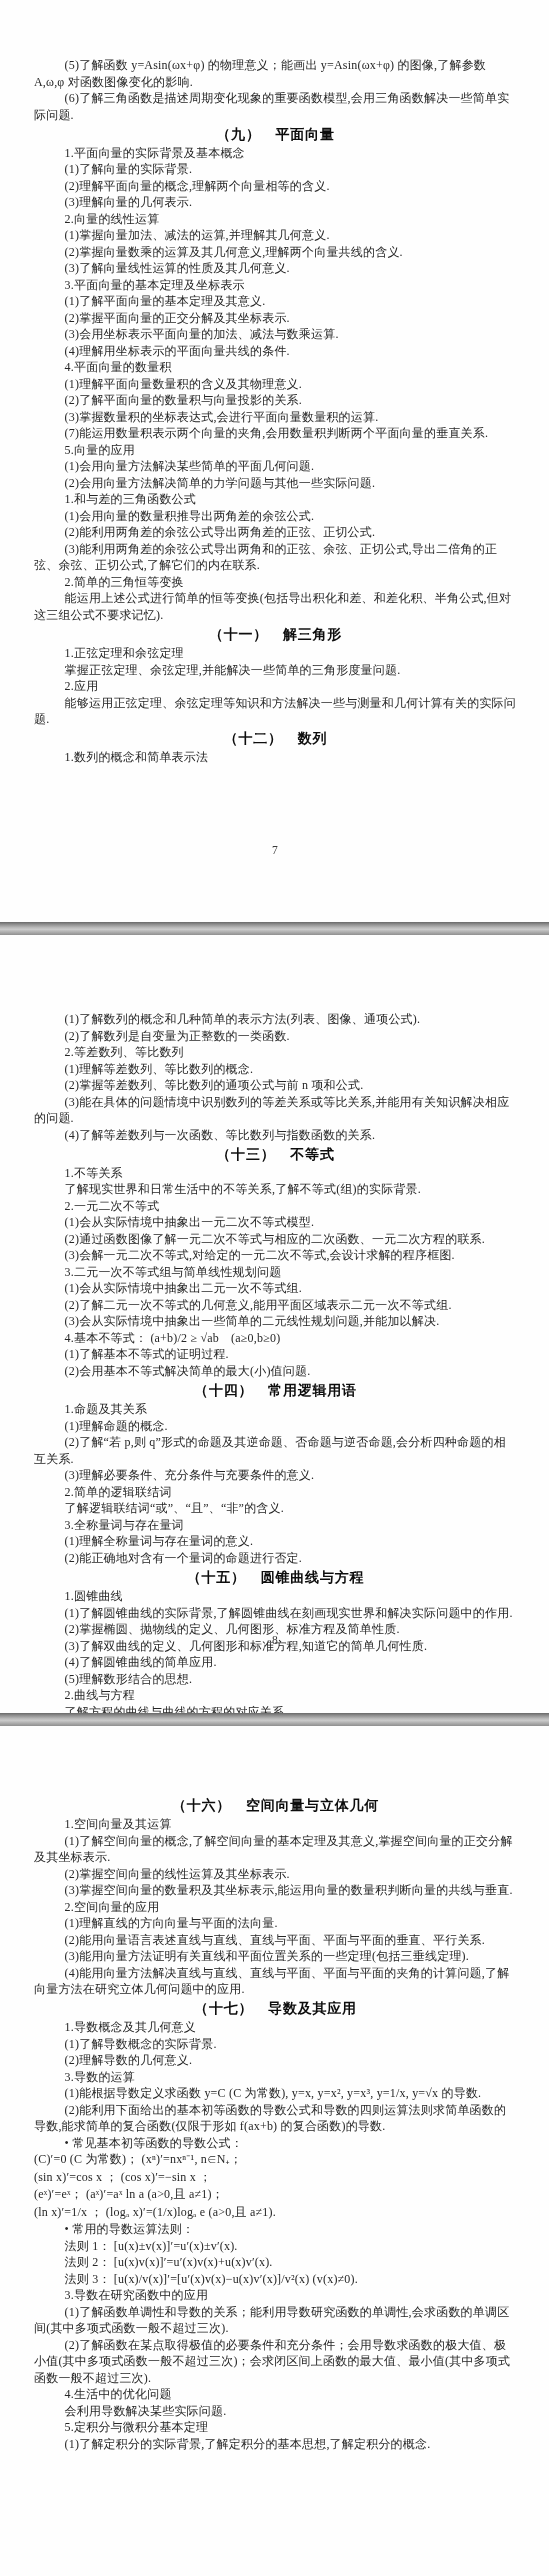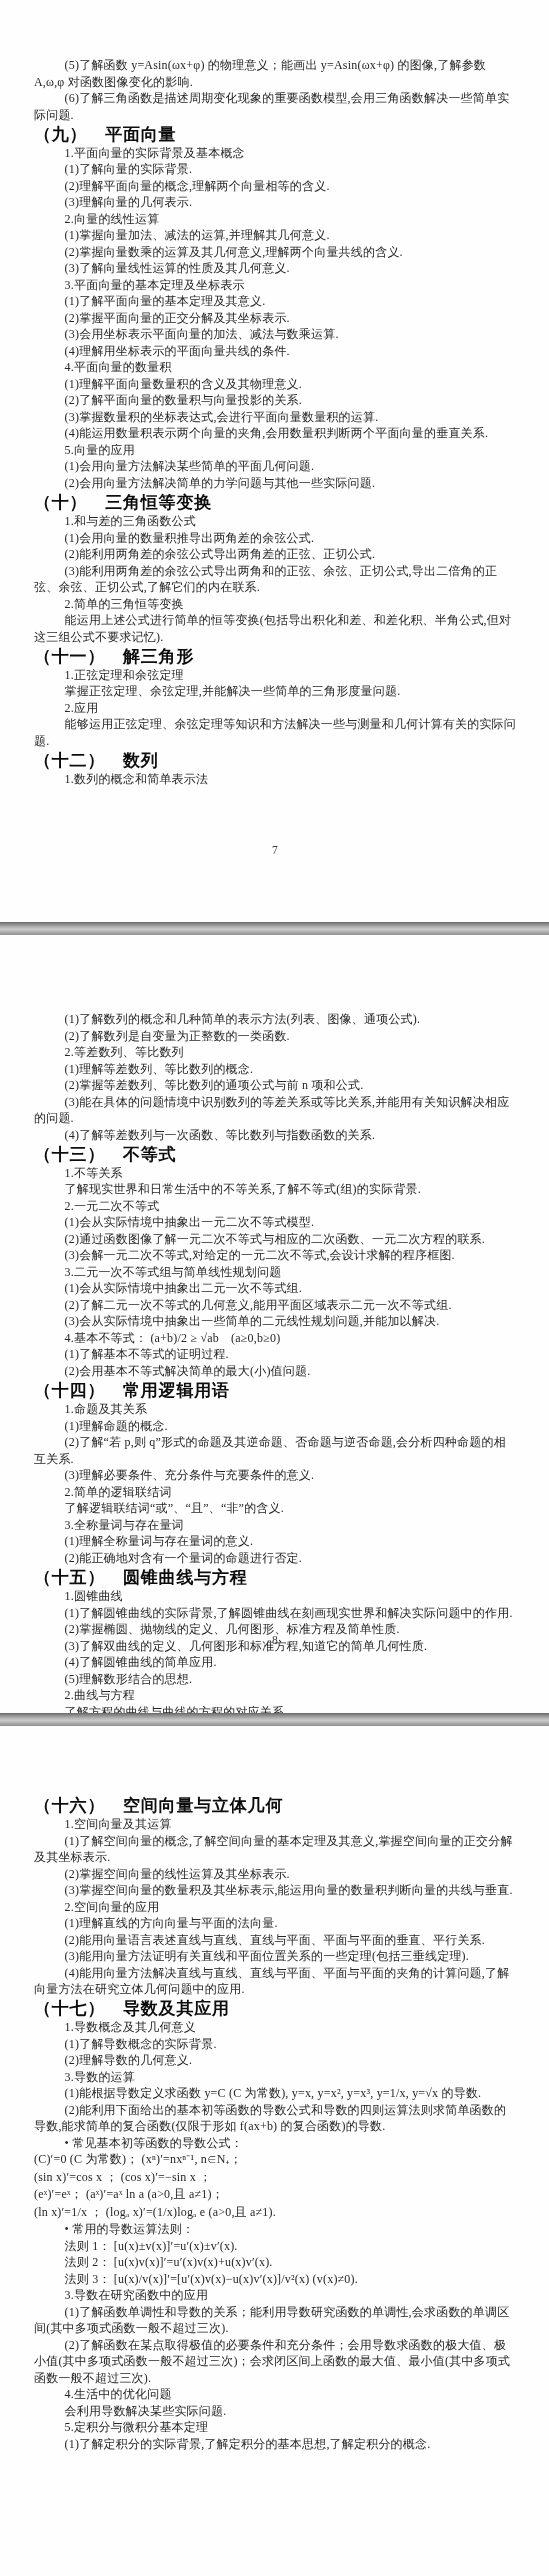--- a/index.html
+++ b/index.html
@@ -17,23 +17,23 @@
   .content{padding-left:34px;padding-right:33px;}
   .page-1 .content{padding-top:57px;}
   .page-2 .content{padding-top:76px;}
   .page-3 .content{padding-top:68px;}
   .blk{margin:0;font-size:12px;line-height:16.5px;letter-spacing:0.2px;}
   .blk.p{text-indent:2.55em;text-align:left;}
   .blk.h{
     font-family:"Liberation Sans", sans-serif;
     font-weight:bold;
     color:#0d0d0d;
-    text-align:left;
+    text-align:center;
     text-indent:0;
-    font-size:17px;
+    font-size:14px;
     line-height:19.4px;
     margin:1.6px 0 0.8px 0;
     letter-spacing:0.8px;
   }
   .blk.c{text-indent:0;line-height:17.5px;}
   .pagenum{
     position:absolute;left:0;right:0;
     text-align:center;
     font-size:11.6px;color:#3a3a3a;
   }
@@ -90,25 +90,24 @@
       <div class="blk p">(3)了解向量线性运算的性质及其几何意义.</div>
       <div class="blk p">3.平面向量的基本定理及坐标表示</div>
       <div class="blk p">(1)了解平面向量的基本定理及其意义.</div>
       <div class="blk p">(2)掌握平面向量的正交分解及其坐标表示.</div>
       <div class="blk p">(3)会用坐标表示平面向量的加法、减法与数乘运算.</div>
       <div class="blk p">(4)理解用坐标表示的平面向量共线的条件.</div>
       <div class="blk p">4.平面向量的数量积</div>
       <div class="blk p">(1)理解平面向量数量积的含义及其物理意义.</div>
       <div class="blk p">(2)了解平面向量的数量积与向量投影的关系.</div>
       <div class="blk p">(3)掌握数量积的坐标表达式,会进行平面向量数量积的运算.</div>
-      <div class="blk p">(4)能运用数量积表示两个向量的夹角,会用数量积判断两个平面向量的垂直关系.</div>
+      <div class="blk p">(7)能运用数量积表示两个向量的夹角,会用数量积判断两个平面向量的垂直关系.</div>
       <div class="blk p">5.向量的应用</div>
       <div class="blk p">(1)会用向量方法解决某些简单的平面几何问题.</div>
       <div class="blk p">(2)会用向量方法解决简单的力学问题与其他一些实际问题.</div>
-      <div class="blk h">（十）　三角恒等变换</div>
       <div class="blk p">1.和与差的三角函数公式</div>
       <div class="blk p">(1)会用向量的数量积推导出两角差的余弦公式.</div>
       <div class="blk p">(2)能利用两角差的余弦公式导出两角差的正弦、正切公式.</div>
       <div class="blk p">(3)能利用两角差的余弦公式导出两角和的正弦、余弦、正切公式,导出二倍角的正弦、余弦、正切公式,了解它们的内在联系.</div>
       <div class="blk p">2.简单的三角恒等变换</div>
       <div class="blk p">能运用上述公式进行简单的恒等变换(包括导出积化和差、和差化积、半角公式,但对这三组公式不要求记忆).</div>
       <div class="blk h">（十一）　解三角形</div>
       <div class="blk p">1.正弦定理和余弦定理</div>
       <div class="blk p">掌握正弦定理、余弦定理,并能解决一些简单的三角形度量问题.</div>
       <div class="blk p">2.应用</div>

